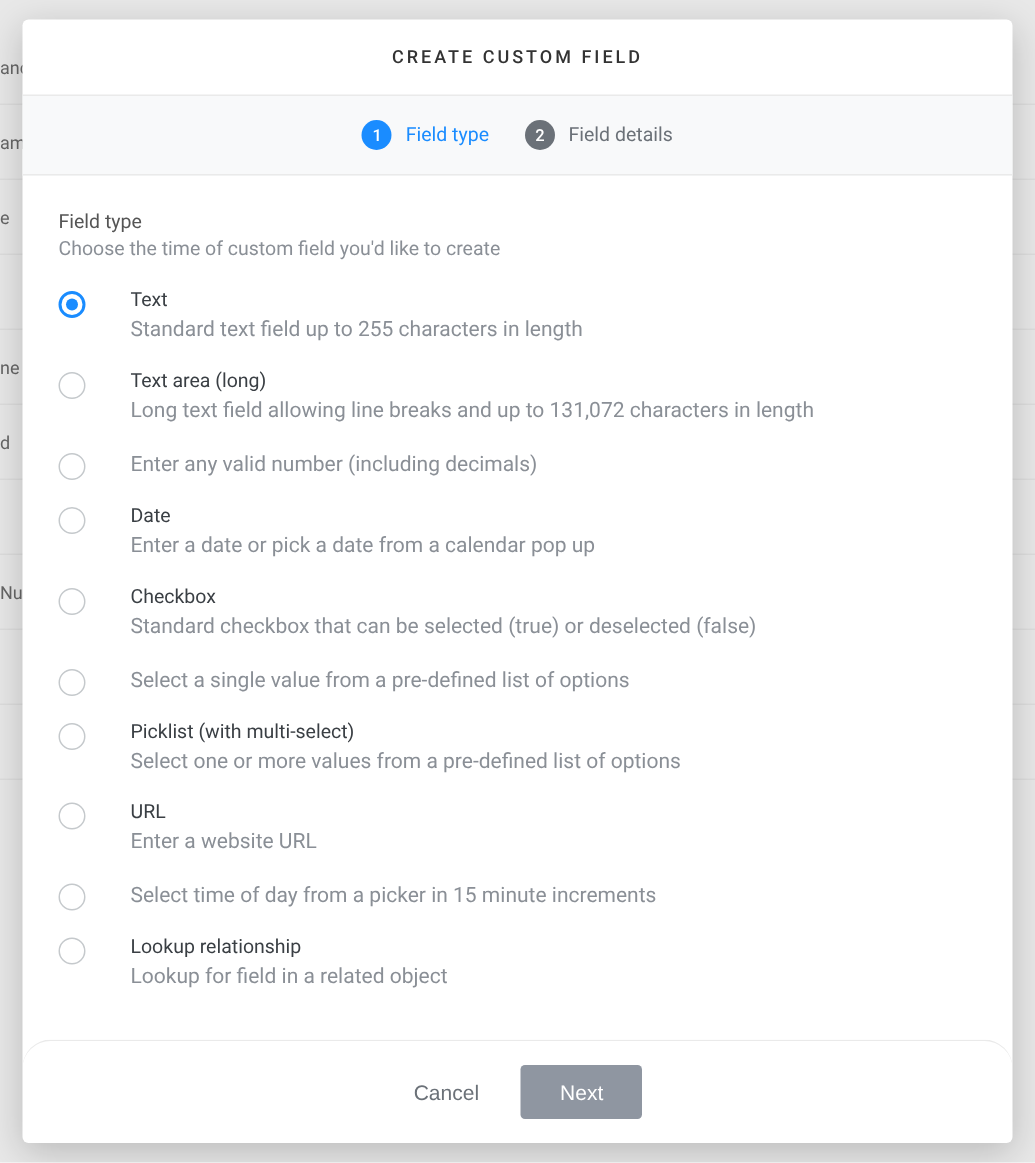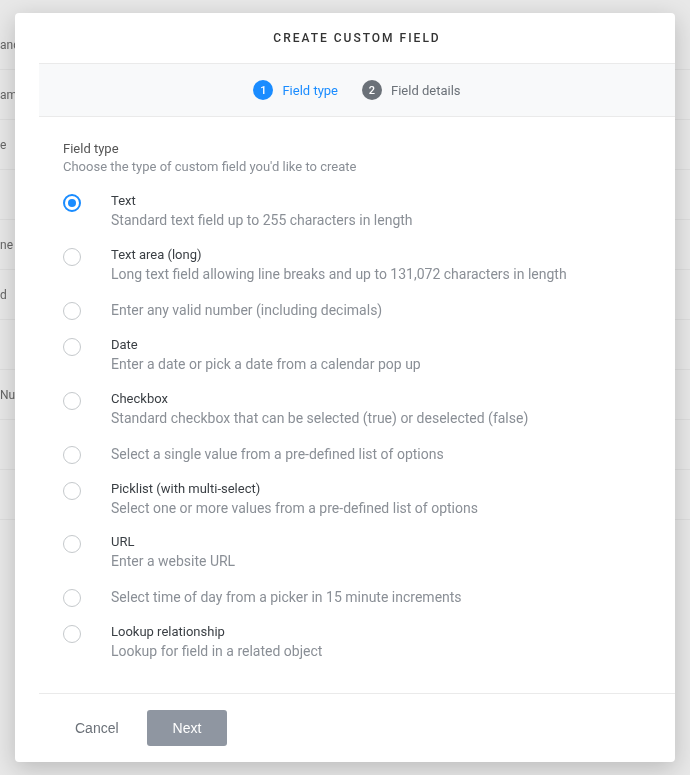--- a/index.html
+++ b/index.html
@@ -32,21 +32,20 @@
       top: 13px;
       left: 15px;
       right: 15px;
       bottom: 13px;
       background: #fff;
       border-radius: 4px;
       box-shadow: 0 6px 24px rgba(0,0,0,0.2);
       display: flex;
       flex-direction: column;
       overflow: hidden;
-      padding-left: 24px;
     }
     .modal-header {
       padding: 18px 0;
       text-align: center;
       font-size: 12px;
       letter-spacing: 2px;
       font-weight: 500;
       color: #333;
       border-bottom: 1px solid #eaeaea;
     }
@@ -133,23 +132,24 @@
     }
     .option-desc {
       font-size: 14px;
       color: #8a8f96;
       line-height: 1.35;
     }
     .modal-footer {
       border-top: 1px solid #eaeaea;
       padding: 16px 22px;
       display: flex;
-      justify-content: flex-start;
+      justify-content: center;
       gap: 14px;
       align-items: center;
+      border-radius: 19px;
     }
     .btn-cancel {
       background: transparent;
       border: none;
       color: #6b7178;
       font-size: 14px;
       padding: 10px 14px;
       cursor: pointer;
     }
     .btn-next {
@@ -187,21 +187,21 @@
       <div class="step-label">Field type</div>
     </div>
     <div class="step step-inactive">
       <div class="step-num">2</div>
       <div class="step-label">Field details</div>
     </div>
   </div>
 
   <div class="modal-body">
     <div class="section-title">Field type</div>
-    <div class="section-desc">Choose the type of custom field you'd like to create</div>
+    <div class="section-desc">Choose the time of custom field you'd like to create</div>
 
     <div id="options-container">
         <div class="option">
           <div class="radio selected"></div>
           <div class="option-text">
             <div class="option-title">Text</div>
             <div class="option-desc">Standard text field up to 255 characters in length</div>
           </div>
         </div>
         <div class="option">

